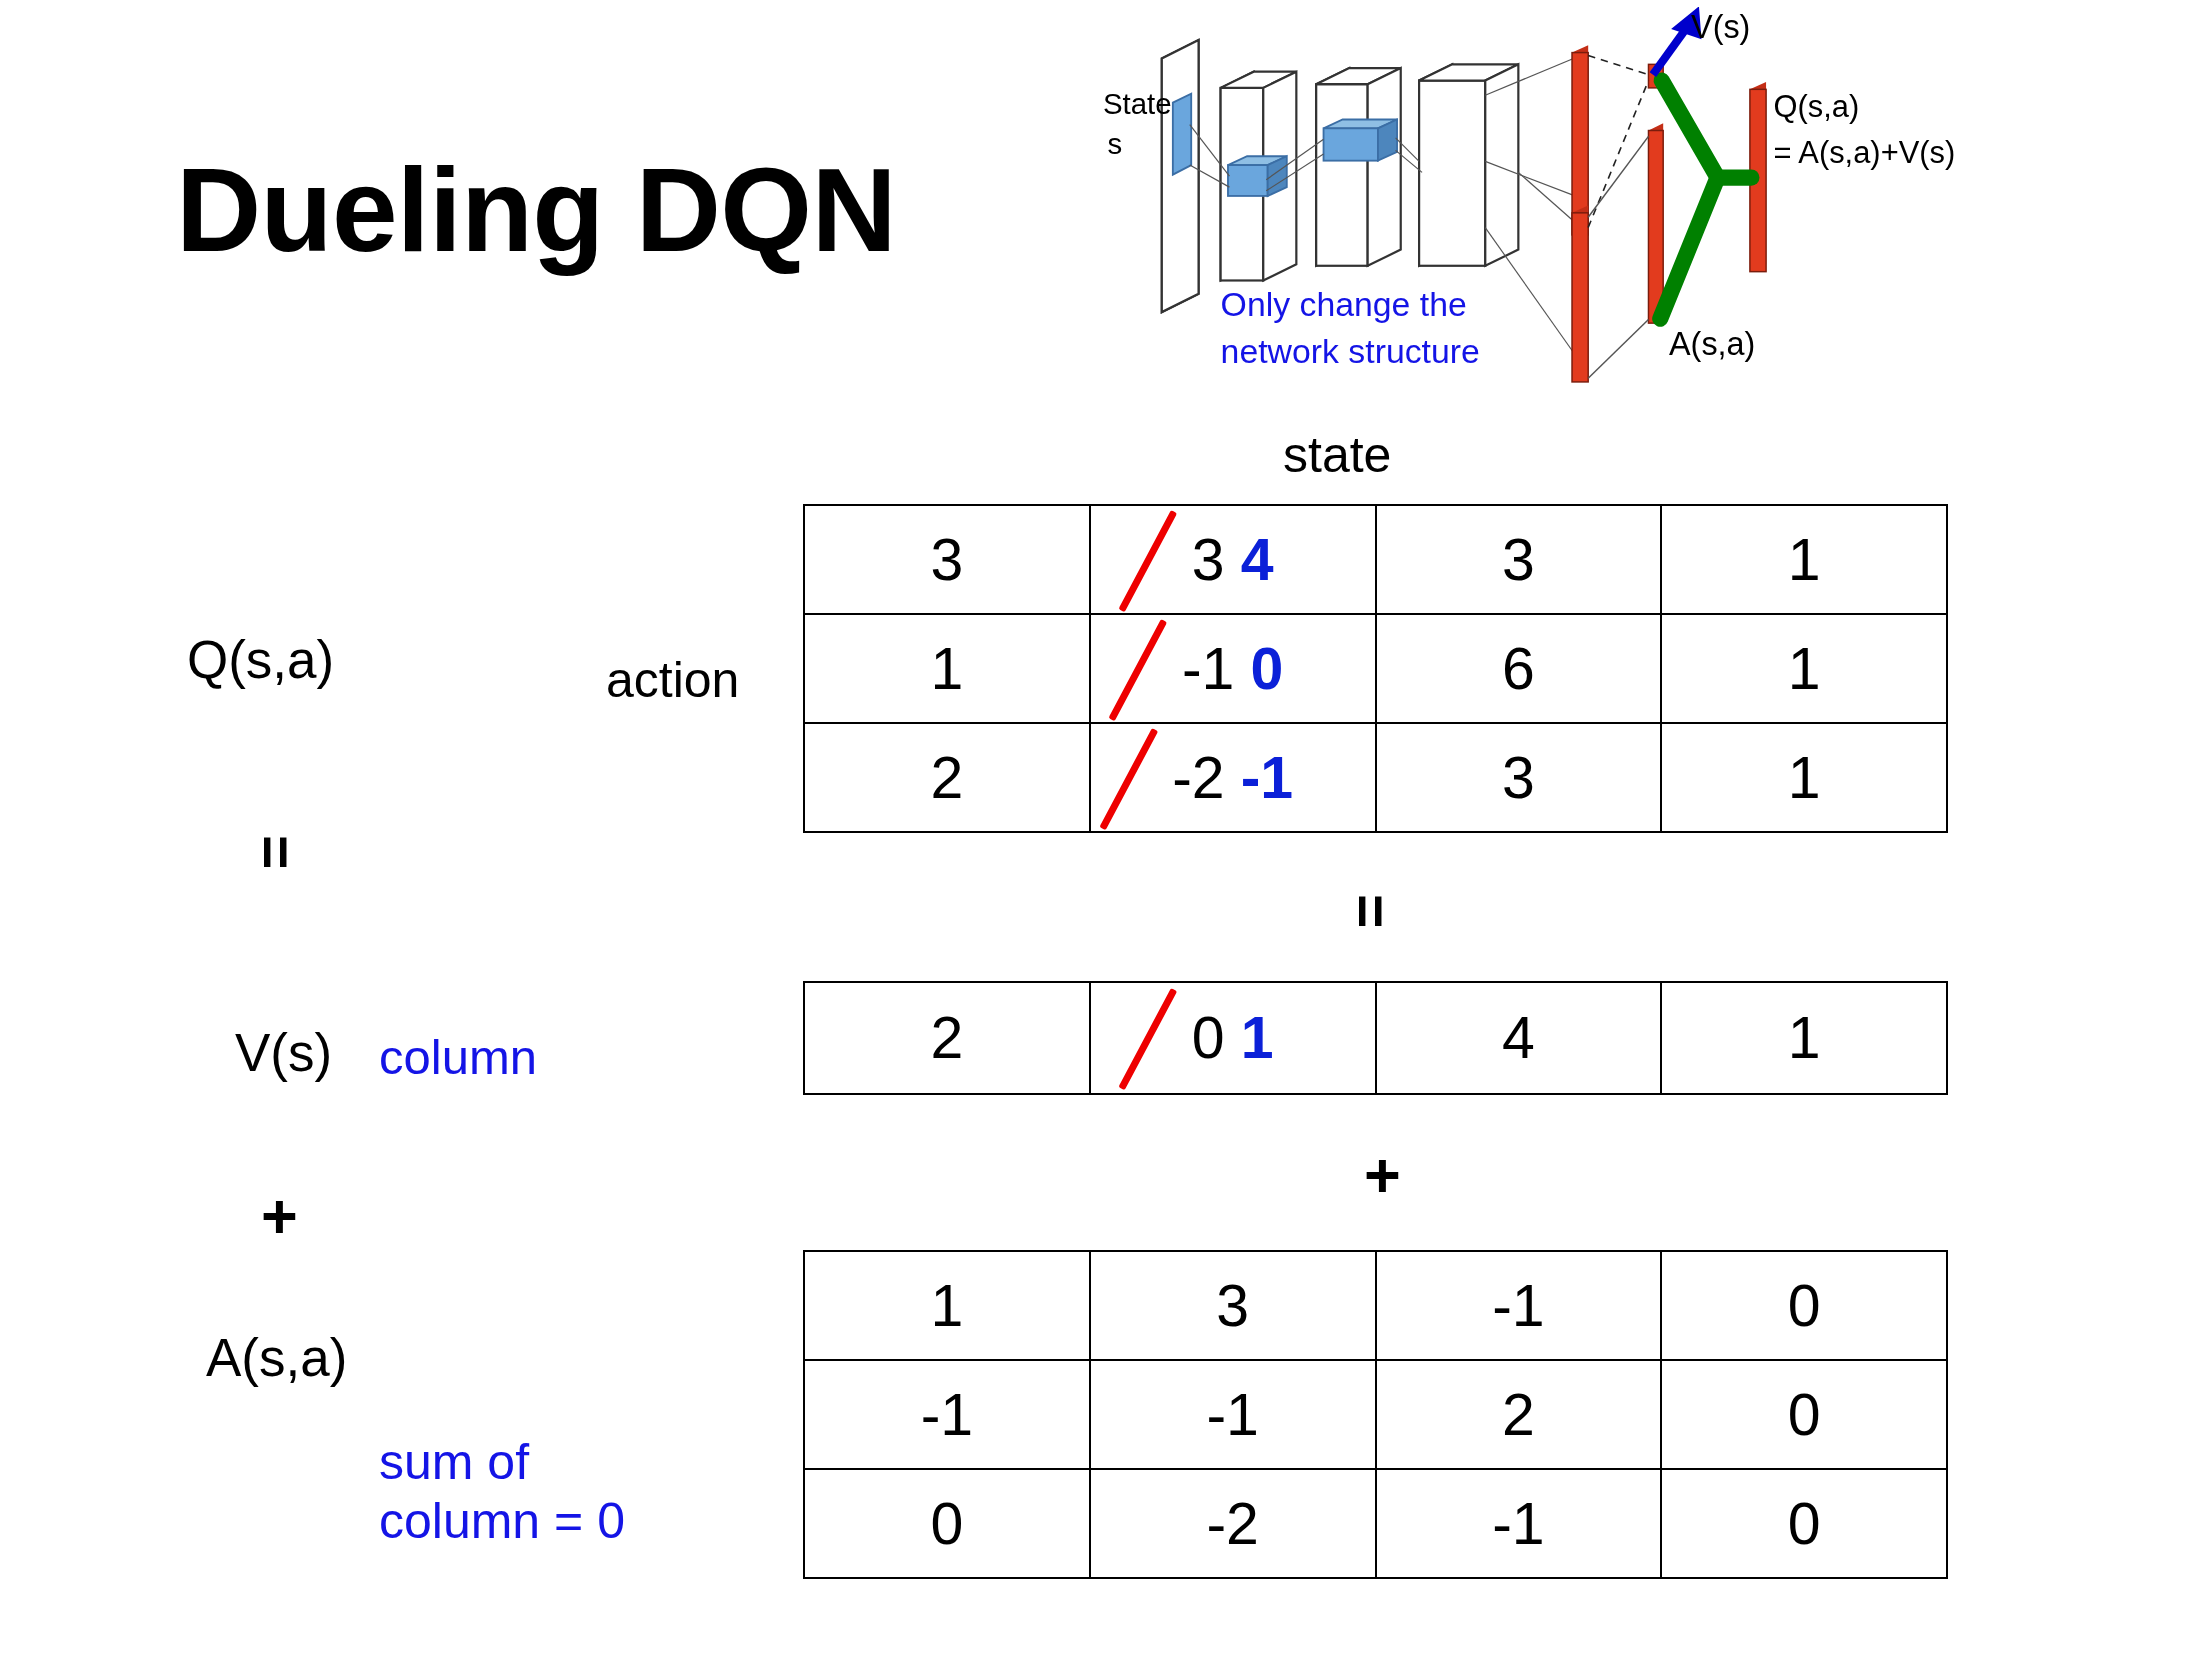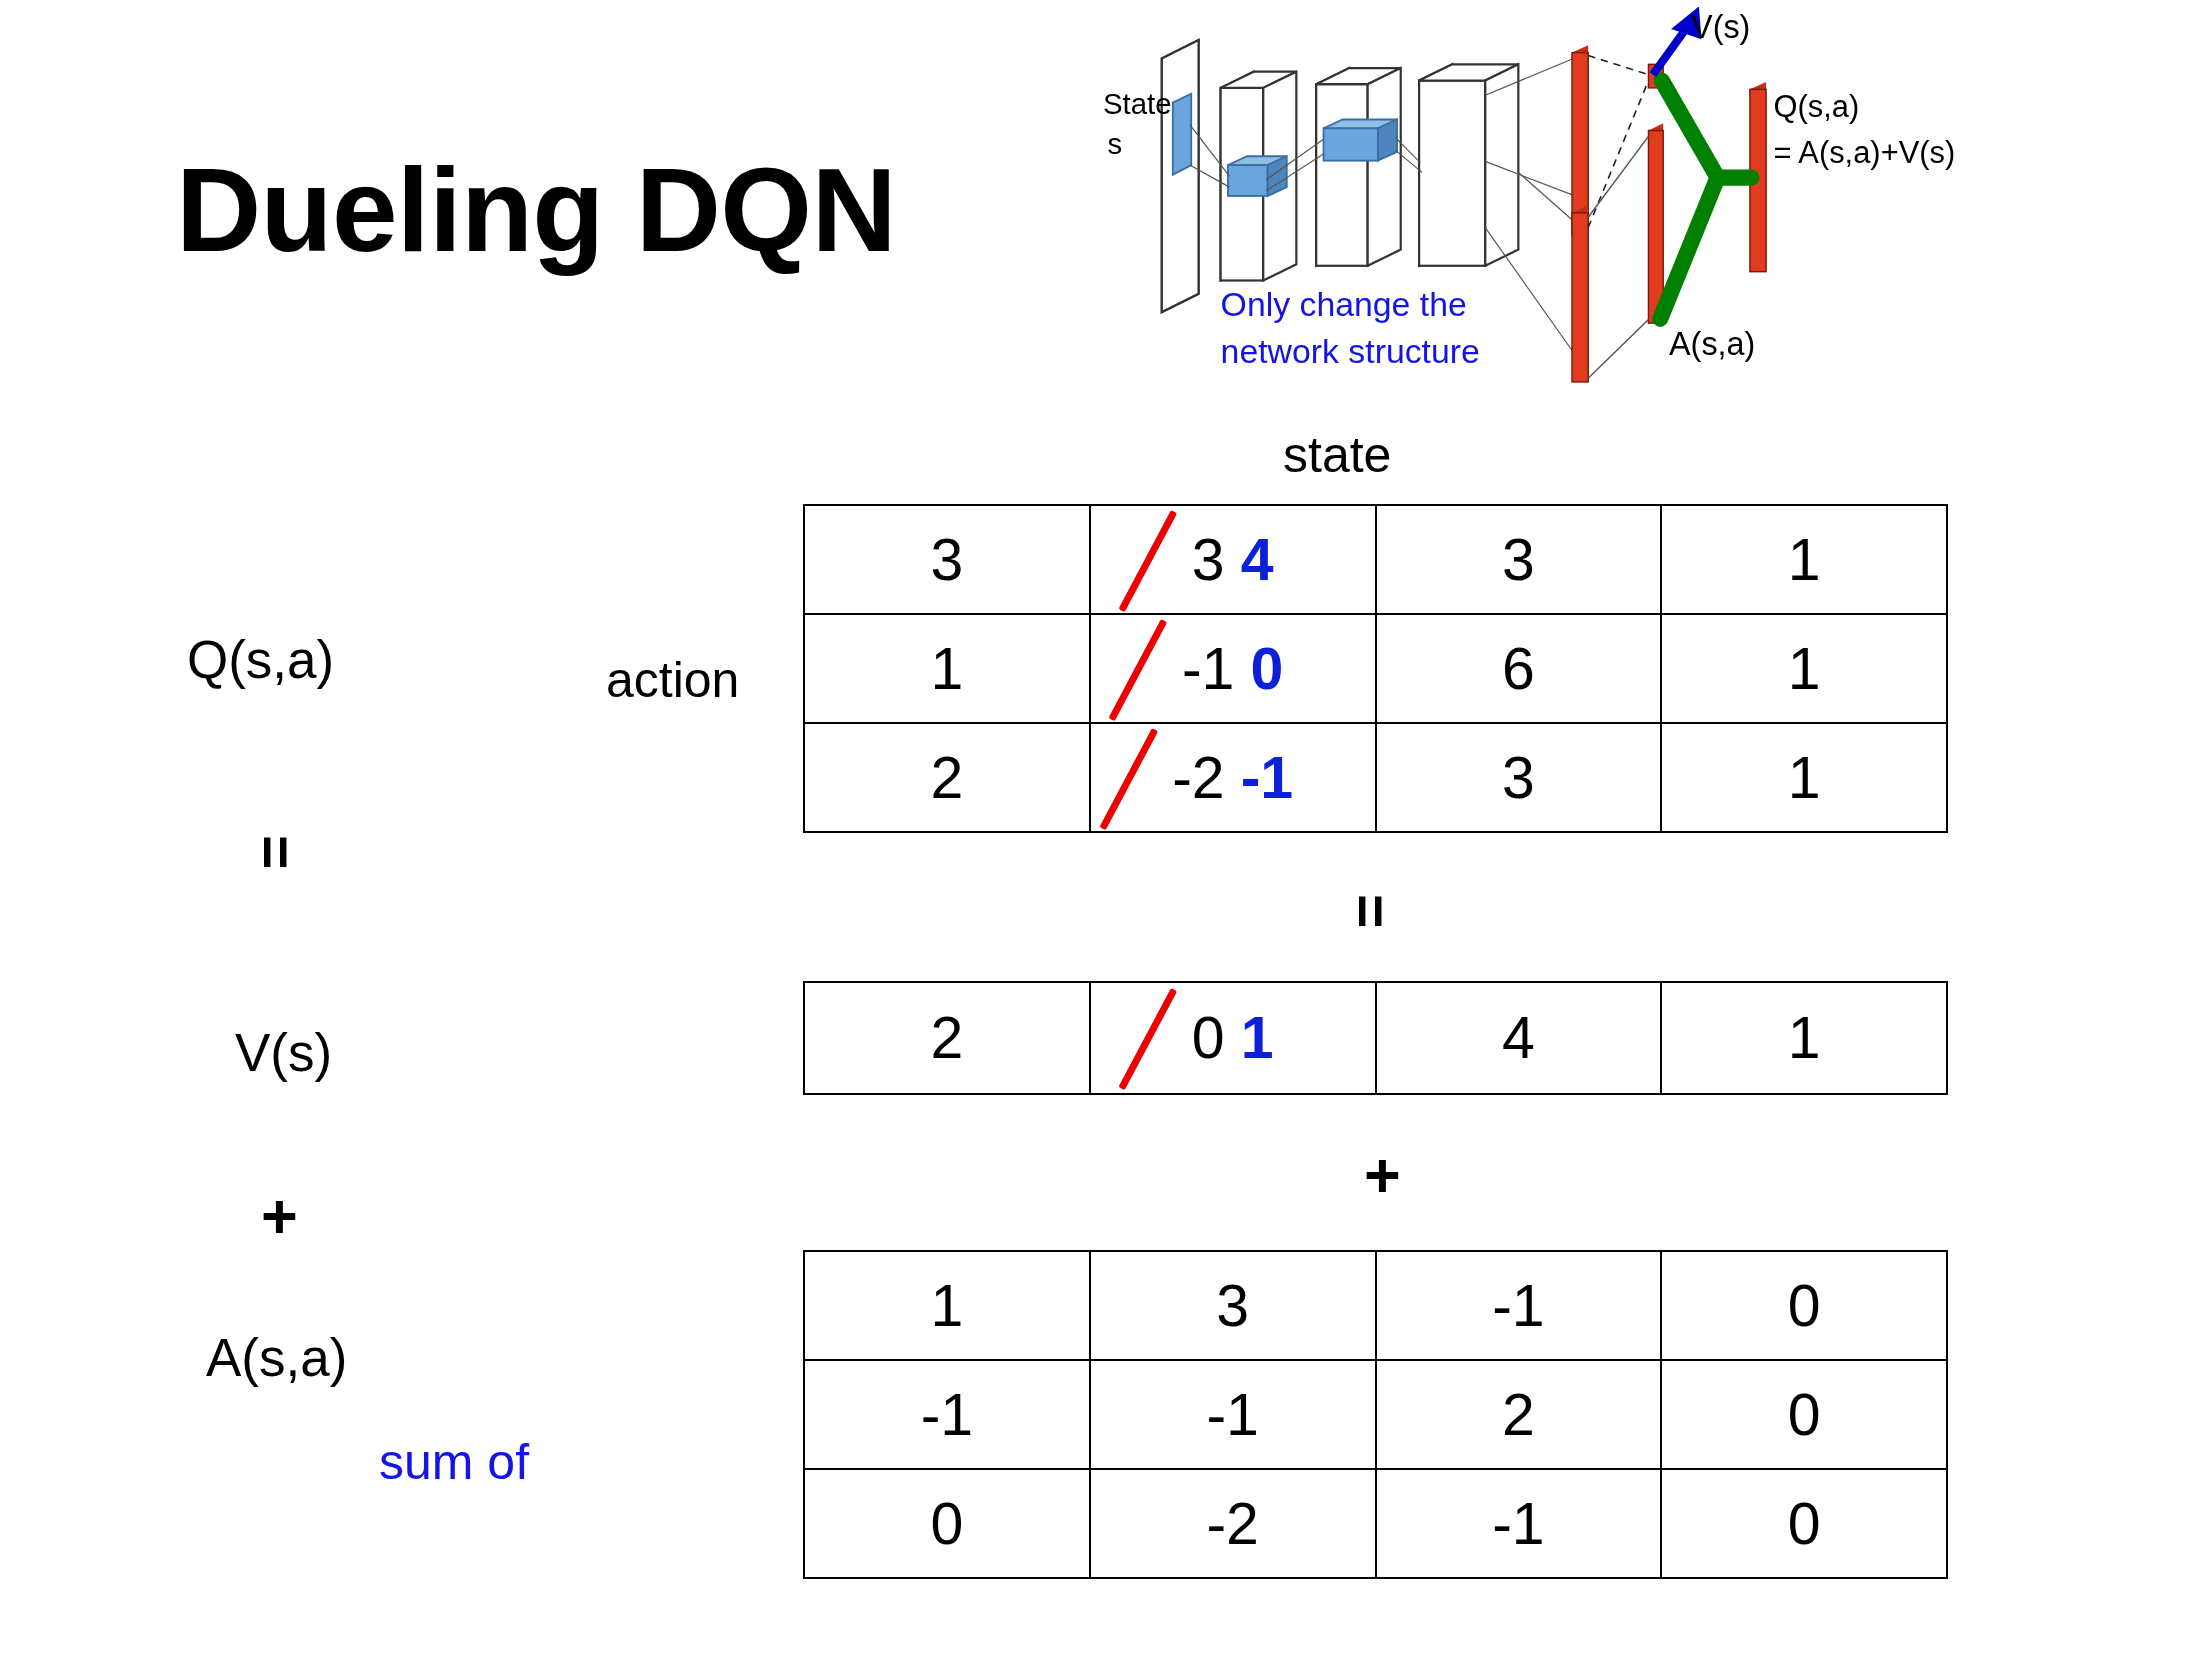--- a/index.html
+++ b/index.html
@@ -264,30 +264,32 @@
 
 <div class="abs lbl" id="action-label">action</div>
 
 <div class="abs lbl" id="eq1">=</div>
 
 <div class="abs lbl" id="eq2">=</div>
 
 <div class="abs lbl" id="v-label">V(s)</div>
 
 <div class="abs" id="avg-note">
+  <div>column</div>
 </div>
 
 <div class="abs lbl" id="plus1">+</div>
 
 <div class="abs lbl" id="plus2">+</div>
 
 <div class="abs lbl" id="a-label">A(s,a)</div>
 
 <div class="abs" id="sum-note">
   <div>sum of</div>
+  <div>column = 0</div>
 </div>
 
 <table class="grid" id="q-table">
     <tbody>
       <tr>
         <td>3</td>
         <td><span class="edit-cell">
             <span class="old-val">3</span>
             <span class="new-val">4</span>
           </span></td>

